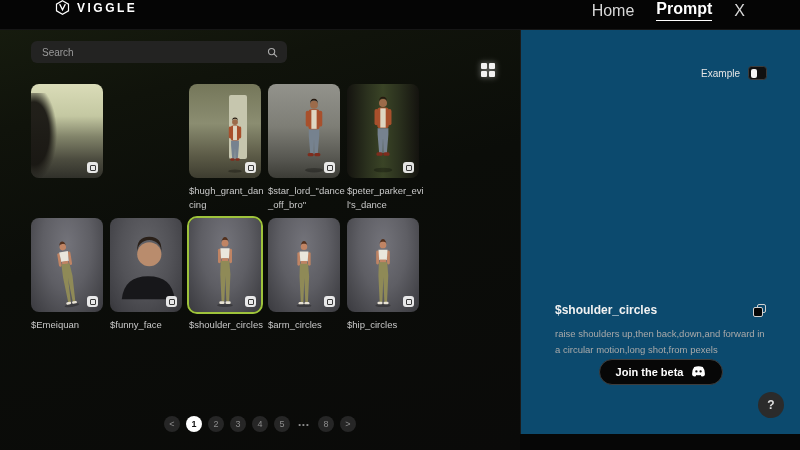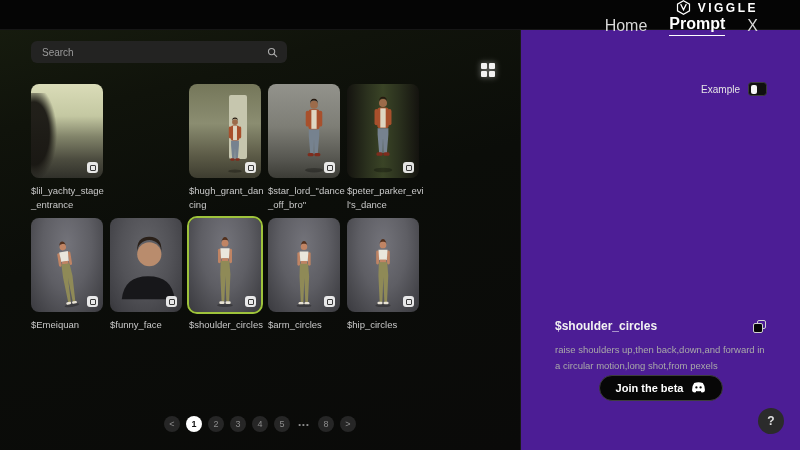--- a/index.html
+++ b/index.html
@@ -1,22 +1,22 @@
 <!DOCTYPE html>
 <html><head>
 <meta charset="utf-8">
 <style>
   html,body{margin:0;padding:0;background:#000;}
   #app{position:relative;width:800px;height:450px;background:#060606;overflow:hidden;
        font-family:"Liberation Sans","DejaVu Sans",sans-serif;color:#e8e8e8;}
 
   
   .navbar{position:absolute;left:0;top:0;width:800px;height:30px;background:#050505;
-          border-bottom:1px solid rgba(255,255,255,.07);display:flex;align-items:flex-end;
-          justify-content:space-between;padding:0 42px;box-sizing:border-box;z-index:5;flex-direction:column;}
+          border-bottom:1px solid rgba(255,255,255,.07);display:flex;align-items:flex-start;
+          justify-content:space-between;padding:0 55px;box-sizing:border-box;z-index:5;}
   .brand{display:flex;align-items:center;gap:7px;cursor:pointer;}
   .brand-mark{width:15px;height:15px;}
   .brand-name{font-size:12px;font-weight:bold;letter-spacing:2.5px;color:#fff;}
   .nav-links{display:flex;align-items:center;gap:22px;}
   .nav-link{font-size:16px;color:#d8d8d8;cursor:pointer;}
   .nav-link.active{color:#fff;font-weight:bold;border-bottom:1.5px solid #fff;padding-bottom:2px;}
 
   
   .left-panel{position:absolute;left:0;top:30px;width:520px;height:420px;
       background:linear-gradient(165deg,#161b0e 0%,#10130b 18%,#0b0d09 45%,#0a0a09 100%);}
@@ -59,21 +59,21 @@
 
   
   .pagination{position:absolute;left:0;top:386px;width:520px;display:flex;gap:6px;
       justify-content:center;align-items:center;}
   .page-btn{width:16px;height:16px;border-radius:50%;background:#262626;color:#8d8d8d;
       font-size:9px;display:flex;align-items:center;justify-content:center;cursor:pointer;}
   .page-btn.active{background:#fff;color:#111;font-weight:bold;}
   .page-btn.dots{background:transparent;letter-spacing:1px;font-size:8px;}
 
   
-  .right-panel{position:absolute;left:520px;top:30px;width:280px;height:420px;background:#4c1d95;
+  .right-panel{position:absolute;left:520px;top:14px;width:280px;height:420px;background:#0c4a6e;
       border-left:1px solid #1b1b1b;box-sizing:border-box;}
   .example-row{position:absolute;left:0;top:52px;width:280px;display:flex;justify-content:flex-end;
       align-items:center;gap:8px;padding-right:34px;box-sizing:border-box;}
   .example-label{font-size:10px;color:#e5e5e5;}
   .example-toggle{width:17px;height:12px;background:#101010;border:1px solid #3c3c3c;
       border-radius:3.5px;position:relative;cursor:pointer;}
   .example-toggle::before{content:"";position:absolute;left:2px;top:1.5px;width:6px;height:9px;
       background:#f5f5f5;border-radius:2px;}
 
   .preview-card{position:absolute;left:34px;top:69px;width:211px;height:214px;border-radius:10px;
@@ -173,21 +173,20 @@
       <span></span>
         <span></span>
       <span></span>
         <span></span>
     </div>
 
     <div class="cell" style="left:31px;top:54px">
       <div class="thumb t1">
         <span class="thumb-copy"></span>
       </div>
-      <div class="cell-label">$lil_yachty_stage_entrance</div>
     </div>
     <div class="cell" style="left:189px;top:54px">
       <div class="thumb t3">
         <svg class="fig fig-right" style="height:60%;width:23px">
             <use href="#fig-guy"></use>
           </svg>
         <span class="thumb-copy"></span>
       </div>
       <div class="cell-label">$hugh_grant_dancing</div>
     </div>

